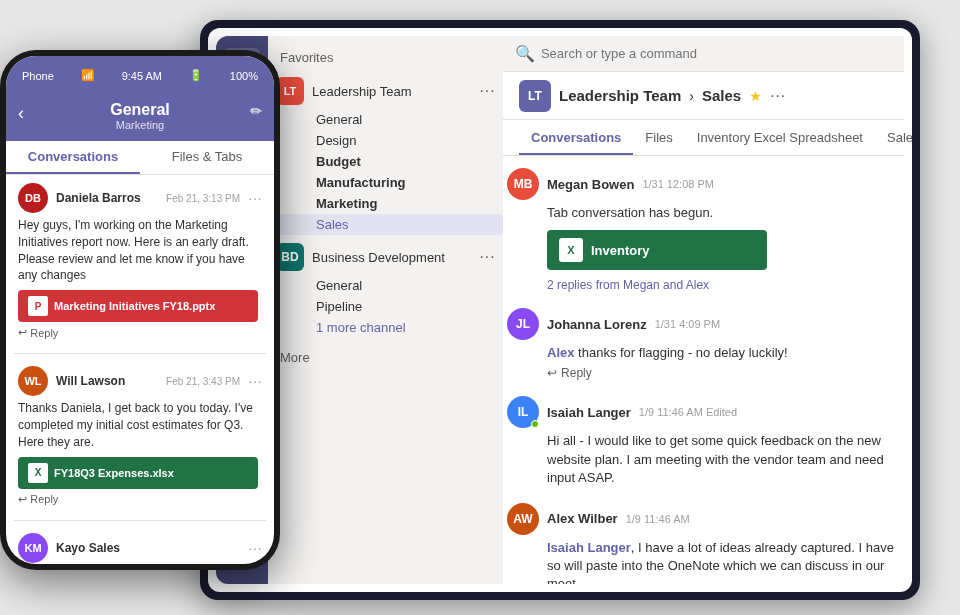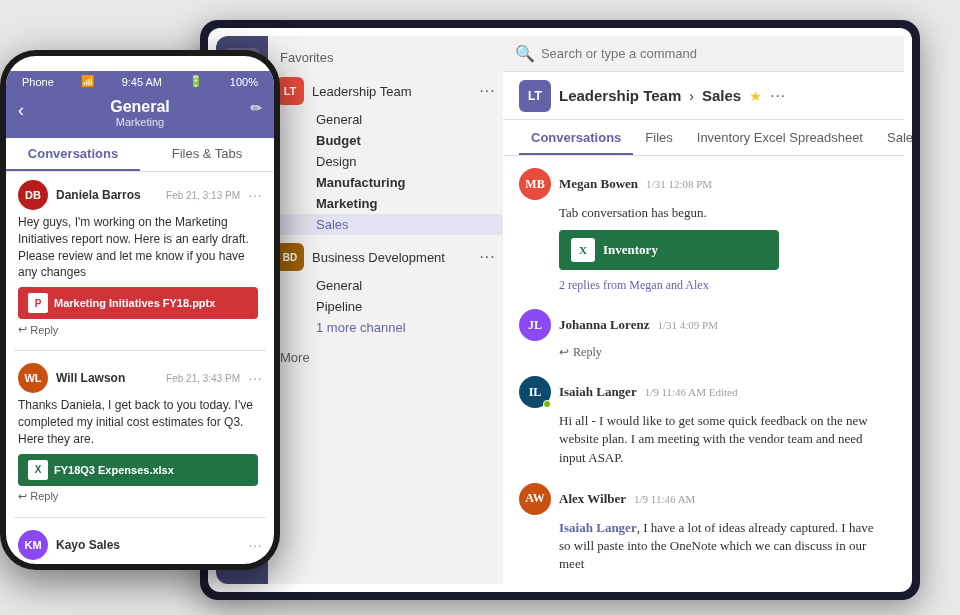--- a/index.html
+++ b/index.html
@@ -216,22 +216,21 @@
     .tab.active {
       color: #6264a7;
       border-bottom-color: #6264a7;
       font-weight: 600;
     }
 
     
     .messages-area {
       flex: 1;
       overflow-y: auto;
-      padding: 12px 16px;
-      font-family: Liberation Serif, serif;
+      padding: 12px 4px;
     }
     .message-group { margin-bottom: 16px; }
     .message-header {
       display: flex;
       align-items: center;
       gap: 8px;
       margin-bottom: 4px;
     }
     .msg-avatar {
       width: 32px;
@@ -299,24 +298,23 @@
       overflow: hidden;
       display: flex;
       flex-direction: column;
     }
     .phone-status-bar {
       background: #6264a7;
       color: #fff;
       display: flex;
       justify-content: space-between;
       align-items: center;
-      padding: 4px 16px;
+      padding: 13px 16px;
       font-size: 11px;
       flex-shrink: 0;
-      margin-top: 15px;
     }
     .phone-header {
       background: #6264a7;
       color: #fff;
       padding: 6px 12px 10px;
       text-align: center;
       flex-shrink: 0;
     }
     .phone-header-title { font-size: 16px; font-weight: 600; }
     .phone-header-sub { font-size: 11px; opacity: 0.8; }
@@ -430,30 +428,30 @@
     <div class="teams-list-panel">
       <div class="teams-list-header">Favorites</div>
 
       <div class="team-group">
         <div class="team-item">
           <div class="team-avatar" style="background:#e74c3c">LT</div>
           <span class="team-name">Leadership Team</span>
           <span class="team-more">···</span>
         </div>
         <div class="channel-item">General</div>
+        <div class="channel-item">Design</div>
         <div class="channel-item bold">Budget</div>
-        <div class="channel-item">Design</div>
         <div class="channel-item bold">Manufacturing</div>
         <div class="channel-item bold">Marketing</div>
         <div class="channel-item active">Sales</div>
       </div>
 
       <div class="team-group">
         <div class="team-item">
-          <div class="team-avatar" style="background:#a16207; font-size:10px">BD</div>
+          <div class="team-avatar" style="background:#0f766e; font-size:12px">BD</div>
           <span class="team-name">Business Development</span>
           <span class="team-more">···</span>
         </div>
         <div class="channel-item">General</div>
         <div class="channel-item">Pipeline</div>
         <div class="more-channel">1 more channel</div>
       </div>
 
       <div class="teams-list-more">More</div>
     </div>
@@ -497,29 +495,32 @@
           </div>
           <div class="replies-text">2 replies from Megan and Alex</div>
         </div>
 
         <div class="message-group">
           <div class="message-header">
             <div class="msg-avatar" style="background:#8a4af3">JL</div>
             <span class="msg-name">Johanna Lorenz</span>
             <span class="msg-time">1/31 4:09 PM</span>
           </div>
+          <div class="msg-text">
+            <span class="mention">Alex</span> thanks for flagging - no delay luckily!
+          </div>
           <div class="reply-btn">
             <span>↩</span> 
               <span>Reply</span>
           </div>
         </div>
 
         <div class="message-group">
           <div class="message-header">
-            <div class="msg-avatar" style="background:#0c4a6e; position:relative">
+            <div class="msg-avatar" style="background:#3b82f6; position:relative">
               IL
               <span style="position:absolute;bottom:0;right:0;width:8px;height:8px;background:#6bb700;border-radius:50%;border:1px solid #fff"></span>
             </div>
             <span class="msg-name">Isaiah Langer</span>
             <span class="msg-time">1/9 11:46 AM Edited</span>
           </div>
           <div class="msg-text">Hi all - I would like to get some quick feedback on the new website plan. I am meeting with the vendor team and need input ASAP.</div>
         </div>
 
         <div class="message-group">

